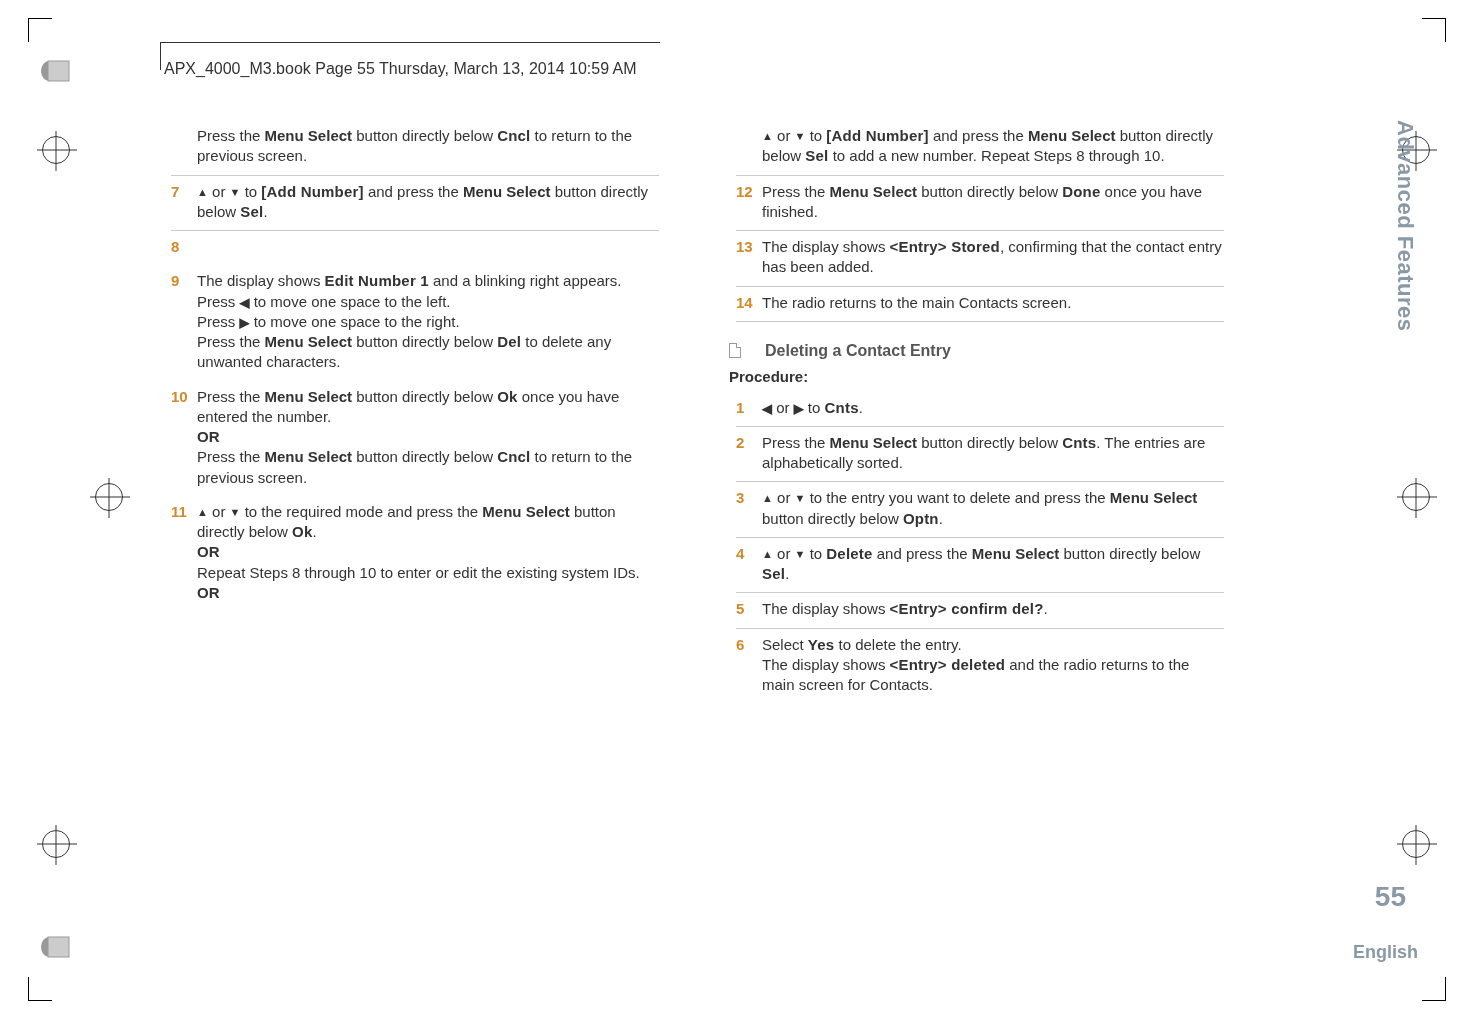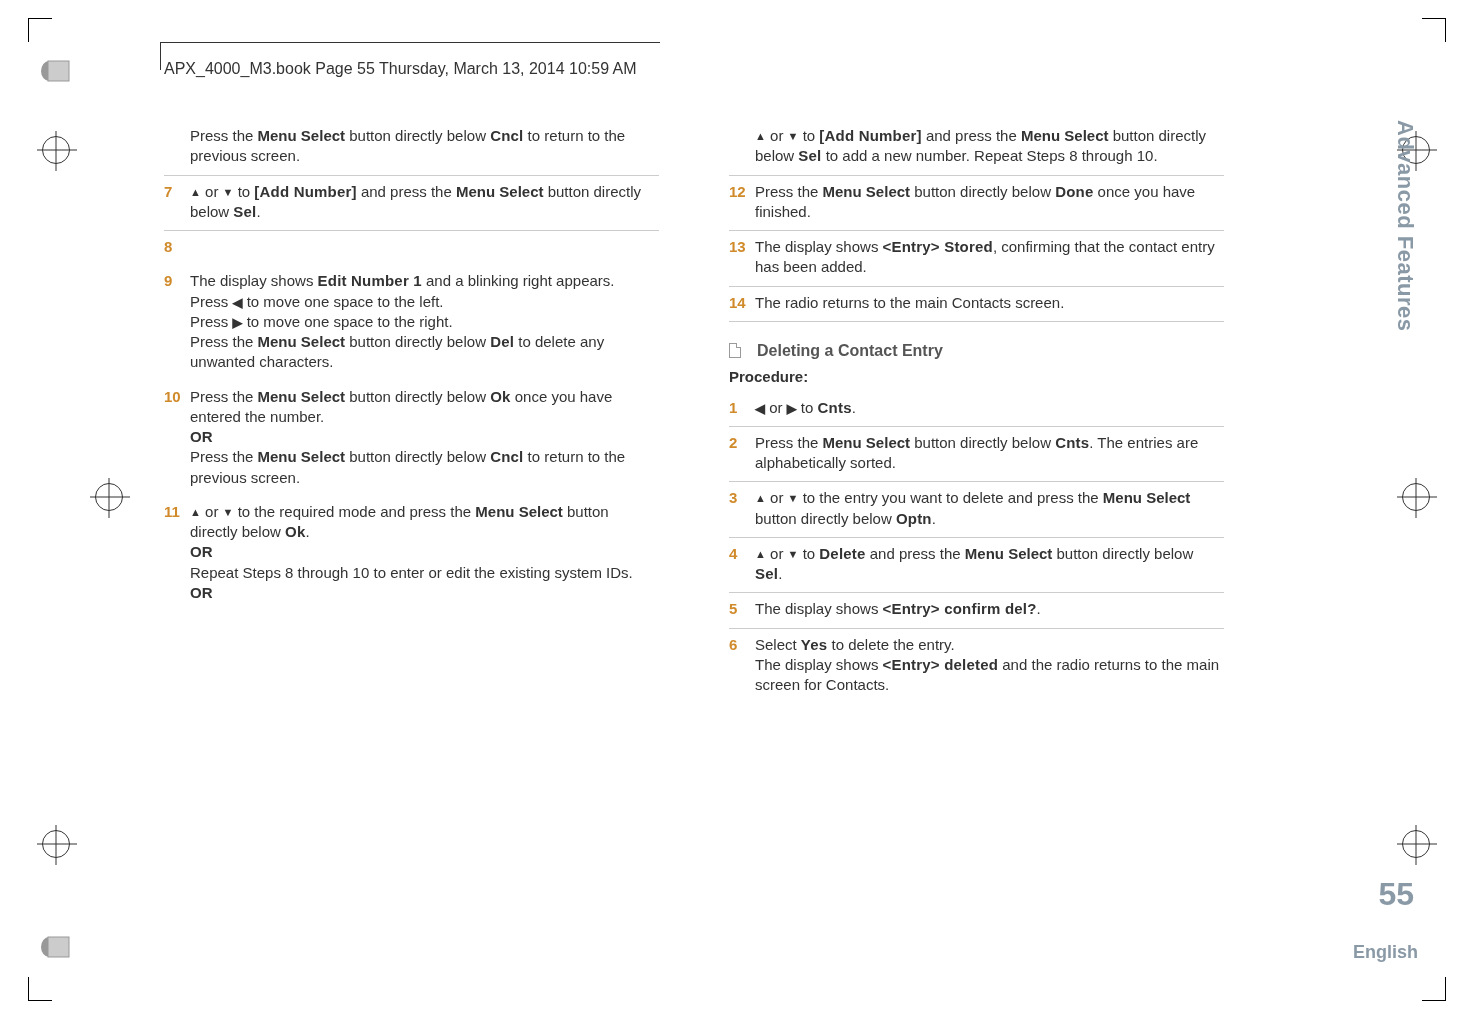--- a/index.html
+++ b/index.html
@@ -40,23 +40,23 @@
     right: 44px;
     top: 120px;
     writing-mode: vertical-rl;
     font-weight: bold;
     font-size: 22px;
     color: #8a99a6;
     letter-spacing: 0.5px;
   }
   .page-number {
     position: absolute;
-    right: 48px;
+    right: 56px;
     bottom: 100px;
-    font-size: 32px;
+    font-size: 28px;
     font-weight: bold;
     color: #8a99a6;
   }
   .lang {
     position: absolute;
     right: 44px;
     bottom: 50px;
     font-size: 18px;
     font-weight: bold;
     color: #8a99a6;
@@ -87,38 +87,39 @@
   }
   .col {
     width: 495px;
     font-size: 15px;
     line-height: 1.35;
   }
   .step {
     display: flex;
     padding: 6px 0 8px 0;
     border-bottom: 1px solid #ccc;
+    margin-left: 7px;
   }
   .step.noborder { border-bottom: none; }
   .step-num {
     width: 26px;
     flex-shrink: 0;
     color: #d08a2a;
     font-weight: bold;
   }
   .step-body { flex: 1; }
   .ui { font-family: Verdana, Arial, sans-serif; font-weight: bold; letter-spacing: 0.2px; }
   .mono-bold { font-weight: bold; }
   .tri { font-size: 11px; display:inline-block; vertical-align: 1px;}
   .arrow { font-size: 13px; font-weight: bold; }
 
   .section-head {
     display: flex;
     align-items: center;
-    gap: 16px;
+    gap: 24px;
     margin: 18px 0 6px 0;
     font-size: 16px;
   }
   .section-head .doc-icon {
     width: 12px; height: 15px;
     border: 1px solid #9b9a99;
     position: relative;
   }
   .section-head .doc-icon::before{
     content:"";position:absolute;right:-1px;top:-1px;width:4px;height:4px;background:#fff;border-left:1px solid #9b9a99;border-bottom:1px solid #9b9a99;

